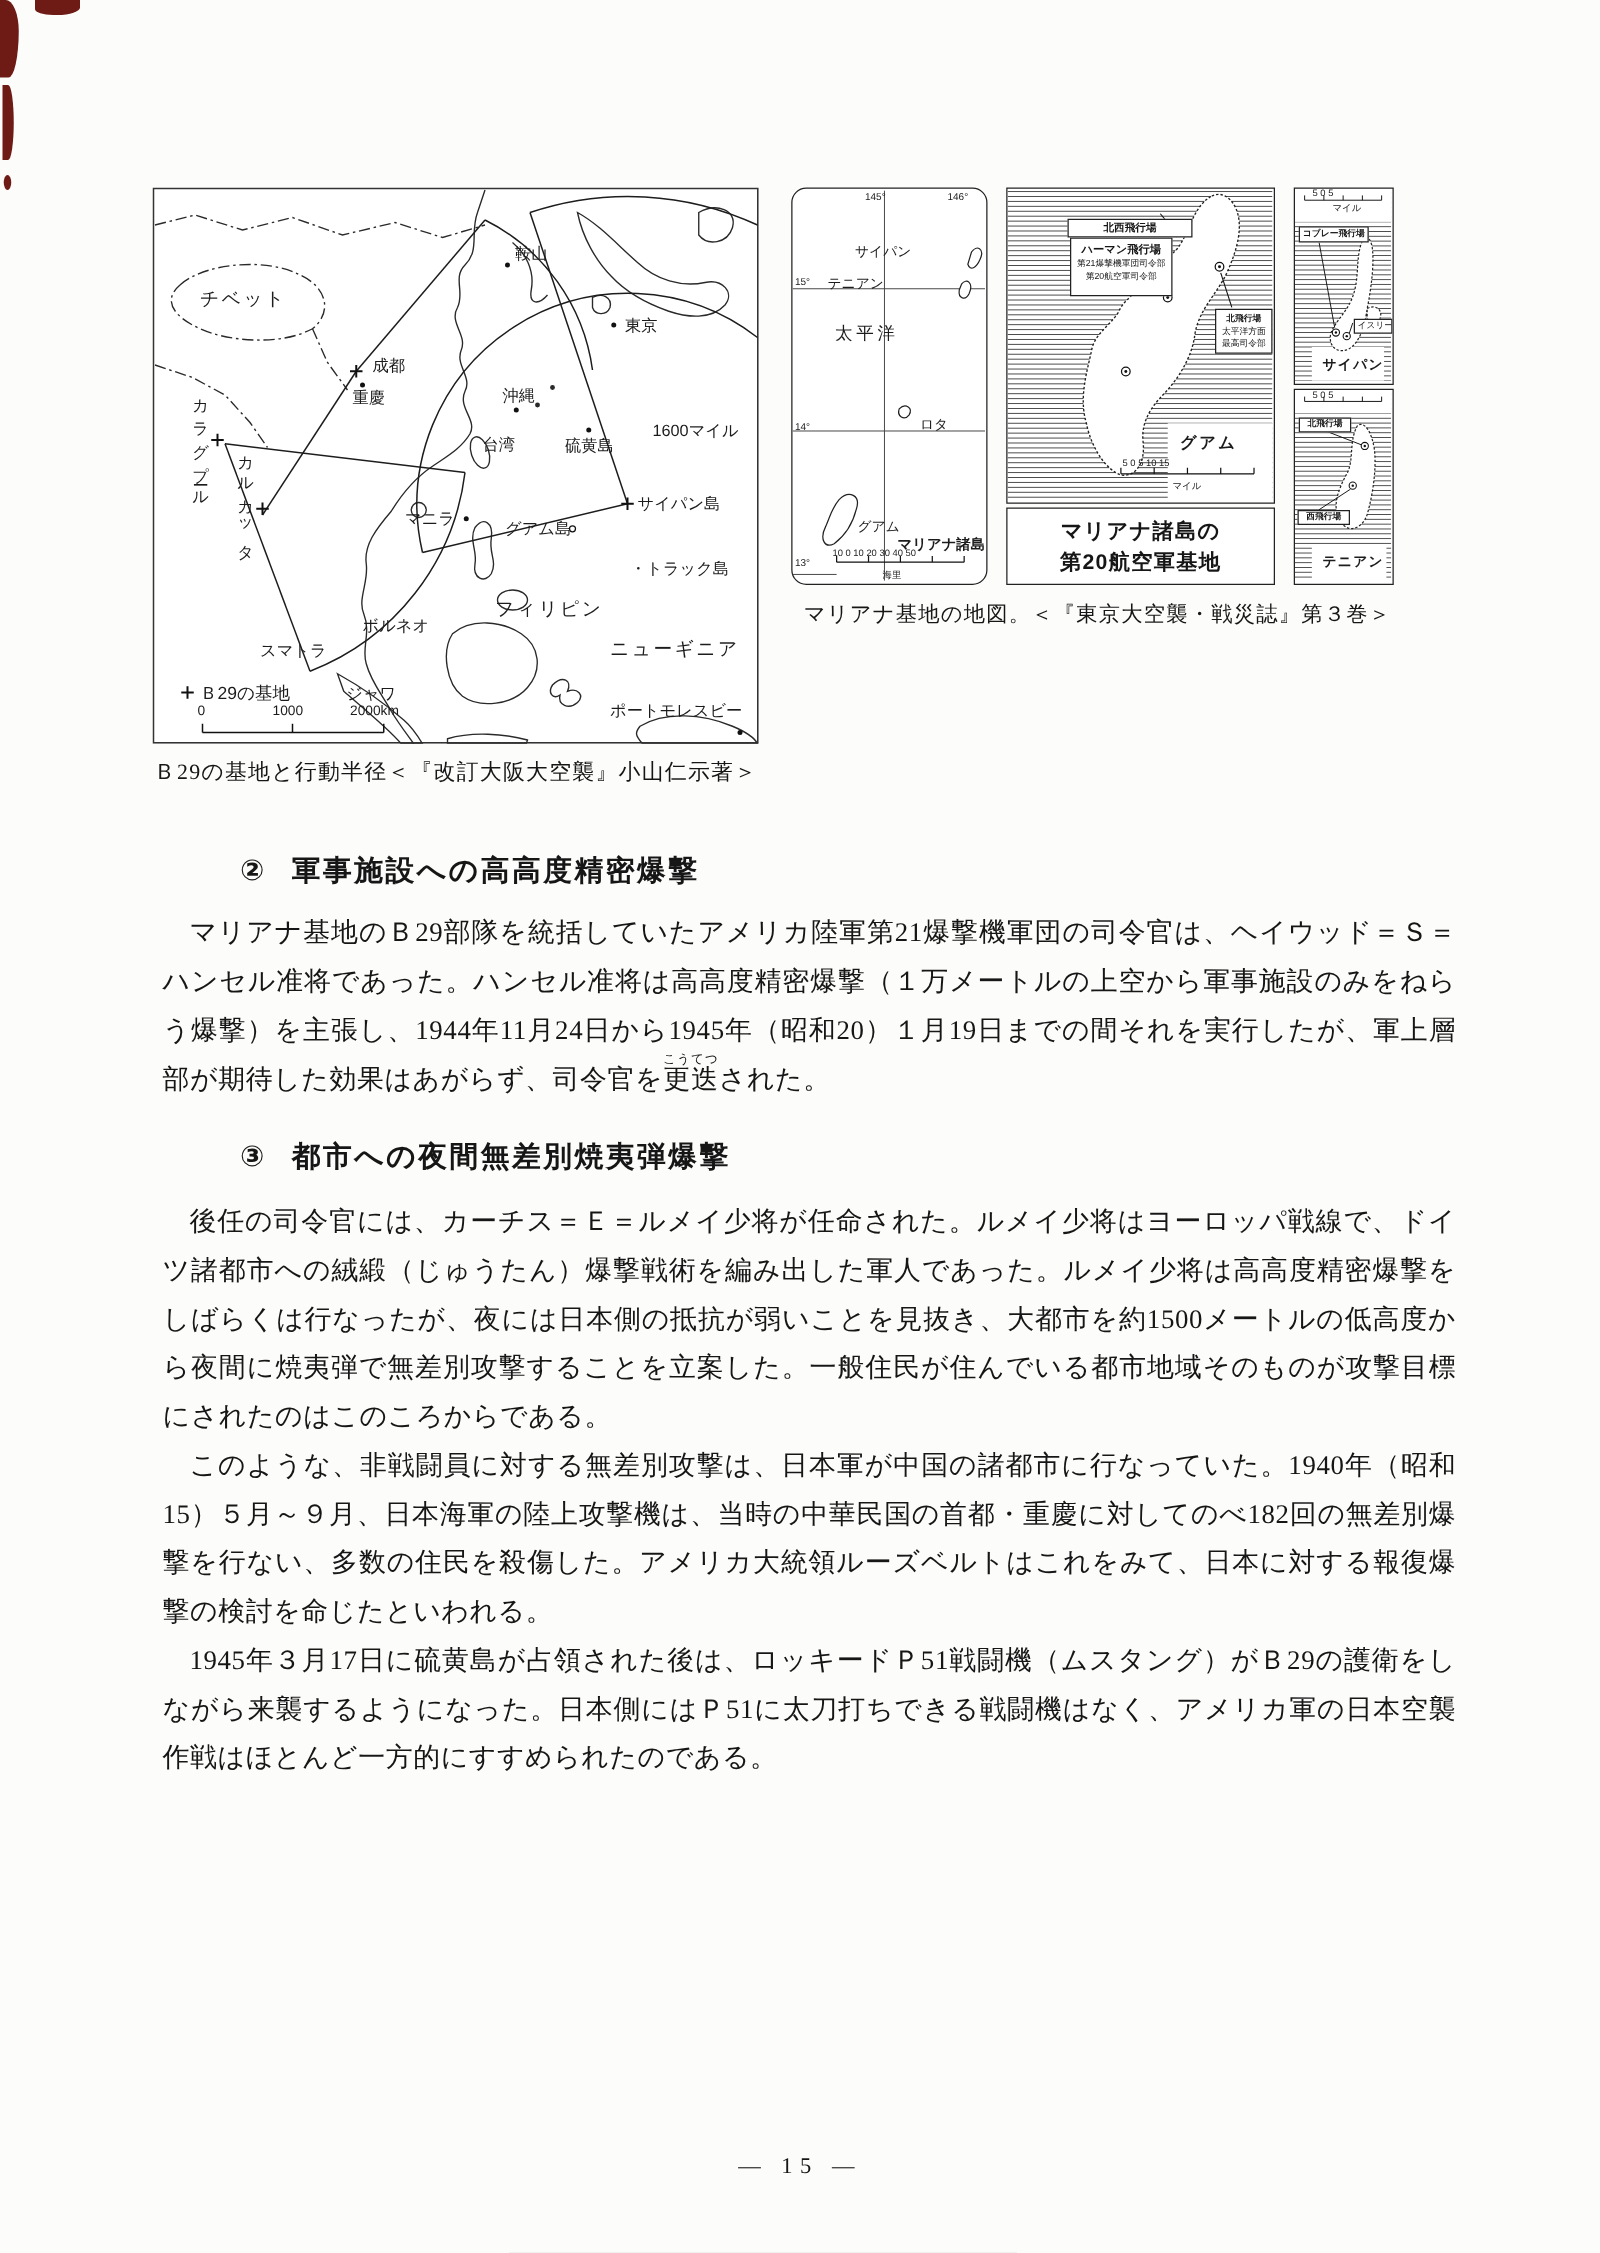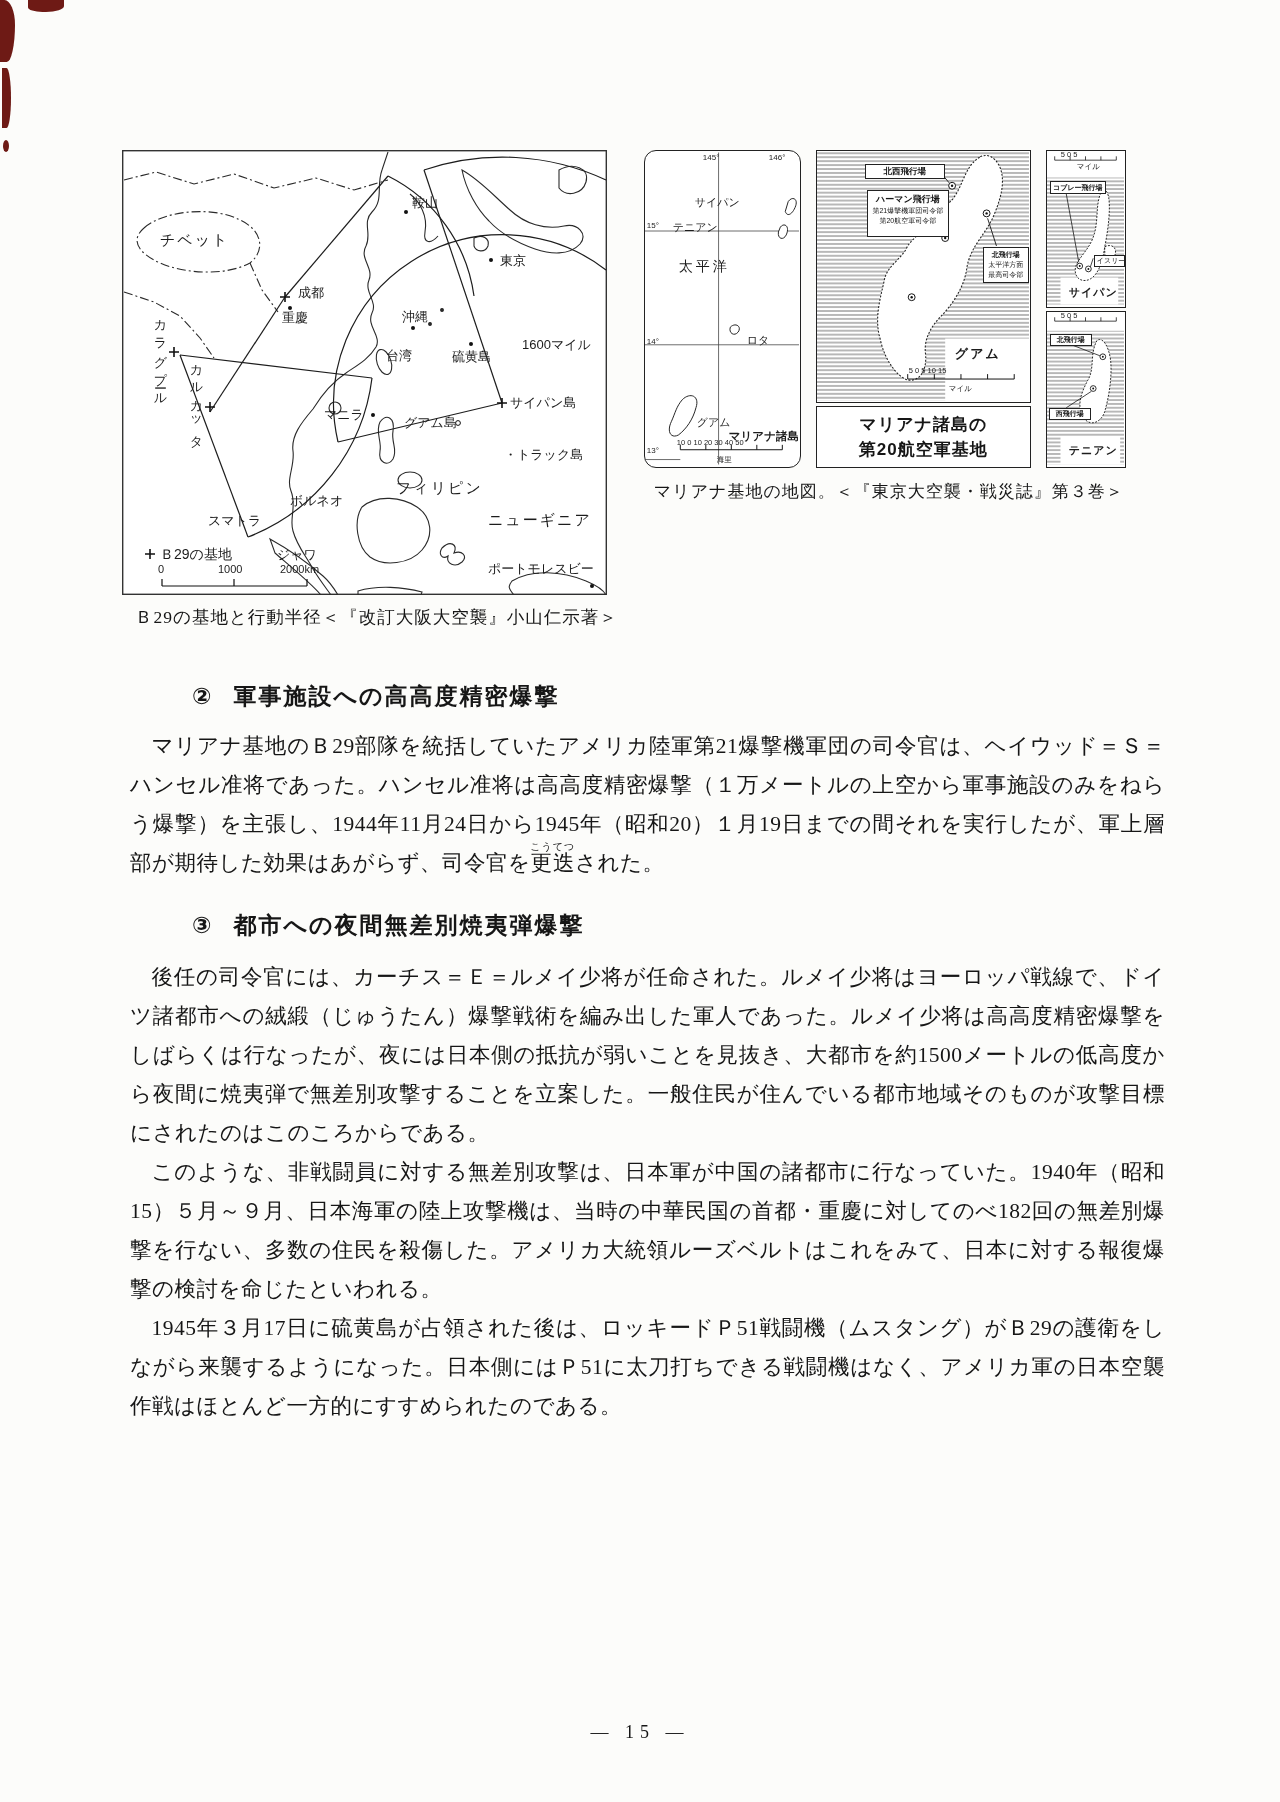--- a/index.html
+++ b/index.html
@@ -18,21 +18,21 @@
   .mapwrap{position:relative;width:485px;height:445px;background:#fff;}
   .mapwrap svg{position:absolute;left:0;top:0;}
   .ml{position:absolute;font-family:"Liberation Sans","DejaVu Sans",sans-serif;
       font-size:13px;color:#1c1c1c;white-space:nowrap;line-height:1;}
   .ml.lg{font-size:15px;letter-spacing:2px;text-align:center;}
   .ml.v{writing-mode:vertical-rl;letter-spacing:3px;}
   .ml.sm{font-size:11px;}
   .ml.tn{font-size:8px;}
   .ml.t7{font-size:7.5px;}
   .ml.b{font-weight:700;}
-  .cap{font-size:17.5px;margin-top:10px;letter-spacing:1px;margin-left:13px;}
+  .cap{font-size:17.5px;margin-top:10px;text-align:center;letter-spacing:1px;}
   .capR{font-size:17px;margin-top:12px;padding-left:10px;letter-spacing:1px;white-space:nowrap;}
 
   .rfig{margin-top:22px;}
   .rgrid{display:flex;gap:3px;}
   .panel{position:relative;background:#fff;border:1.4px solid #222;box-sizing:border-box;}
   .p-ov{width:157px;height:318px;border-radius:12px;}
   .p-guam{width:215px;height:253px;}
   .p-title{width:215px;height:62px;display:flex;flex-direction:column;align-items:center;justify-content:center;
            font-family:"Liberation Sans","DejaVu Sans",sans-serif;font-weight:700;font-size:17px;line-height:25px;letter-spacing:1px;}
   .p-sai{width:80px;height:158px;}
@@ -218,21 +218,21 @@
               <g fill="#111">
                 <circle cx="137" cy="35" r="1.2"></circle>
                   <circle cx="172" cy="63" r="1.2"></circle>
                 <circle cx="130" cy="88" r="1.2"></circle>
                   <circle cx="96" cy="148" r="1.2"></circle>
               </g>
               <g stroke="#111" stroke-width="1" fill="none">
                 <path d="M92,231 H200 M92,226 V231 M119,226 V231 M146,226 V231 M173,226 V231 M200,226 V231"></path>
               </g>
             </svg>
-            <div class="bx l1" style="left:48px;top:13px;width:80px;height:15px;font-size:8.5px;line-height:13px;font-weight:700">北西飛行場</div>
+            <div class="bx l1" style="left:48px;top:24px;width:100px;height:15px;font-size:8.5px;line-height:13px;font-weight:700">北西飛行場</div>
             <div class="bx" style="left:50px;top:39px;width:82px;height:47px;padding-top:2px">
               <div style="font-size:9px;font-weight:700">ハーマン飛行場</div>
               <div style="font-size:7px">第21爆撃機軍団司令部</div>
               <div style="font-size:7px">第20航空軍司令部</div>
             </div>
             <div class="bx" style="left:166px;top:96px;width:46px;height:36px;padding-top:2px">
               <div style="font-size:7px;font-weight:700">北飛行場</div>
               <div style="font-size:7px">太平洋方面</div>
               <div style="font-size:7px">最高司令部</div>
             </div>

